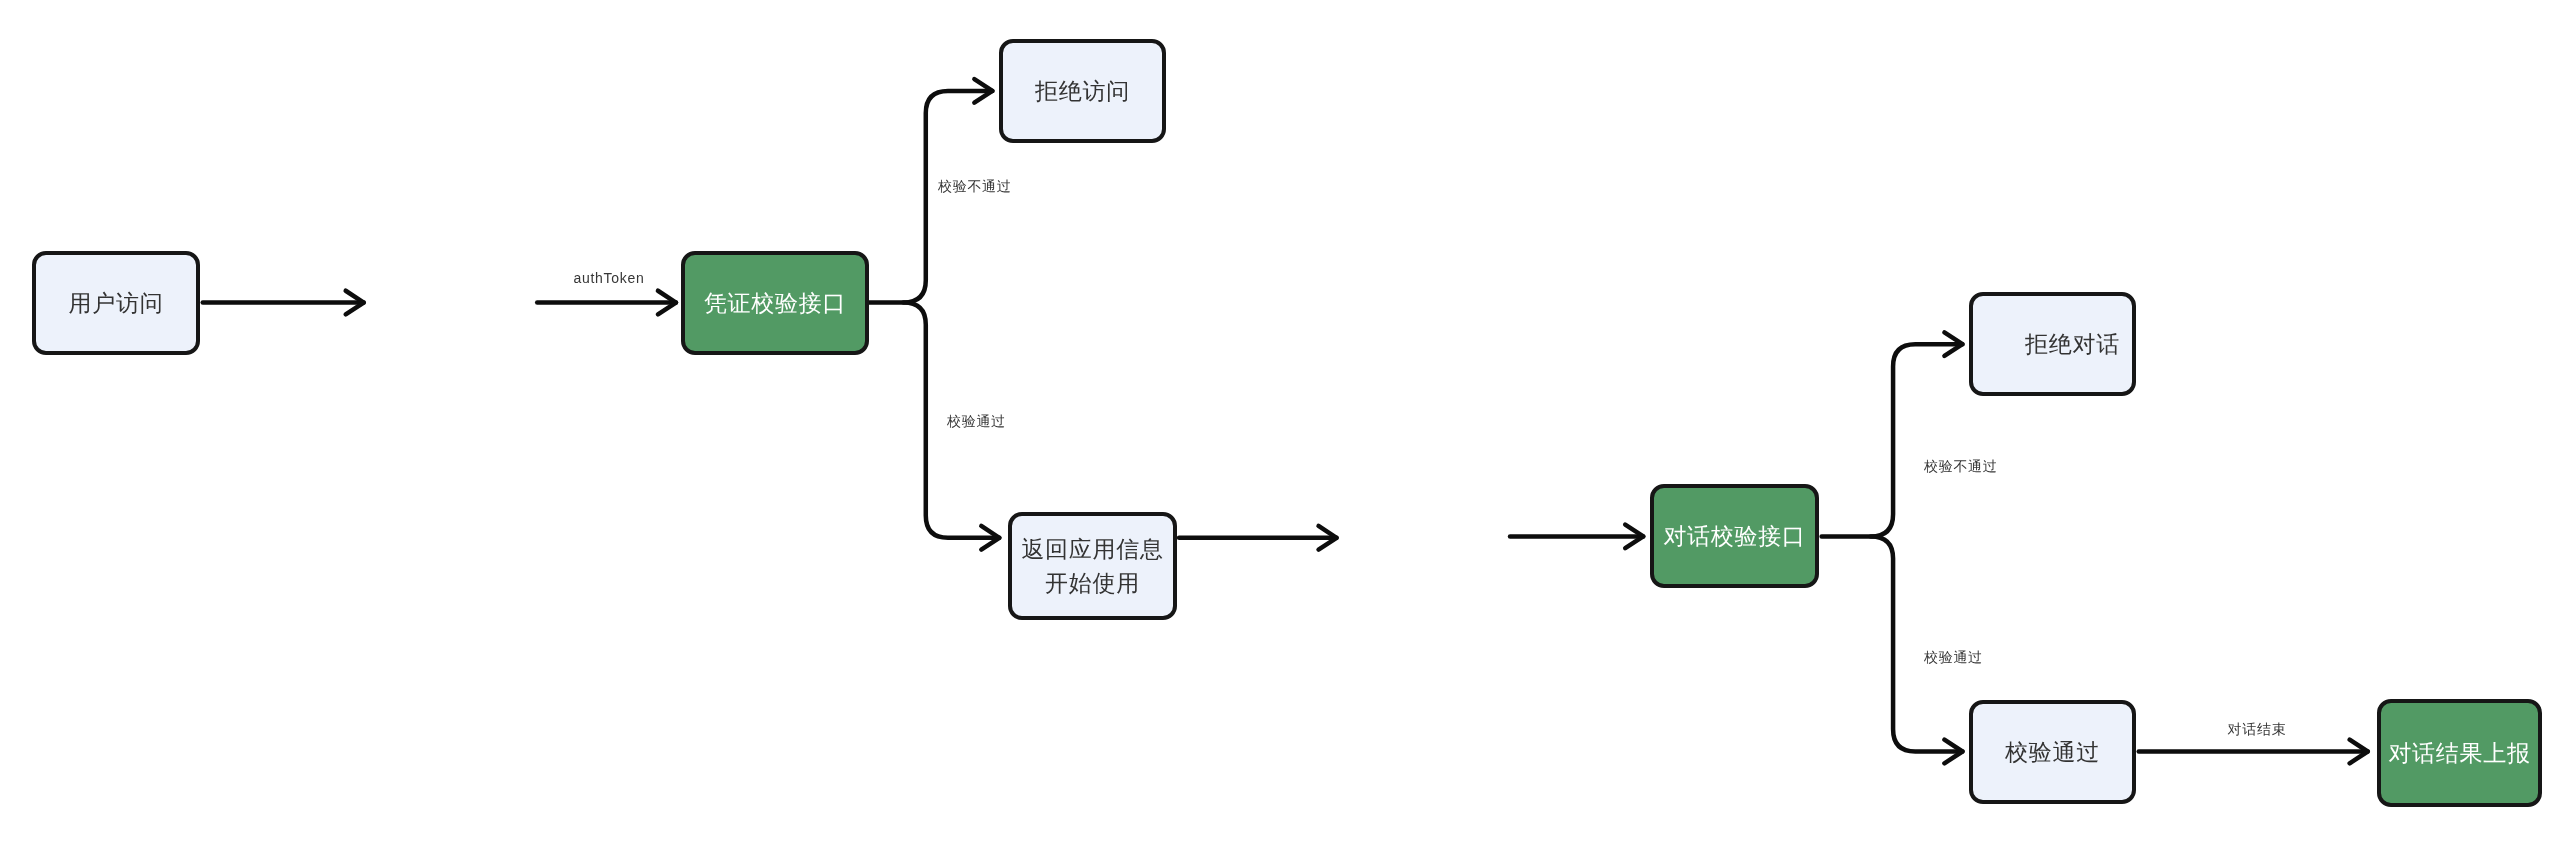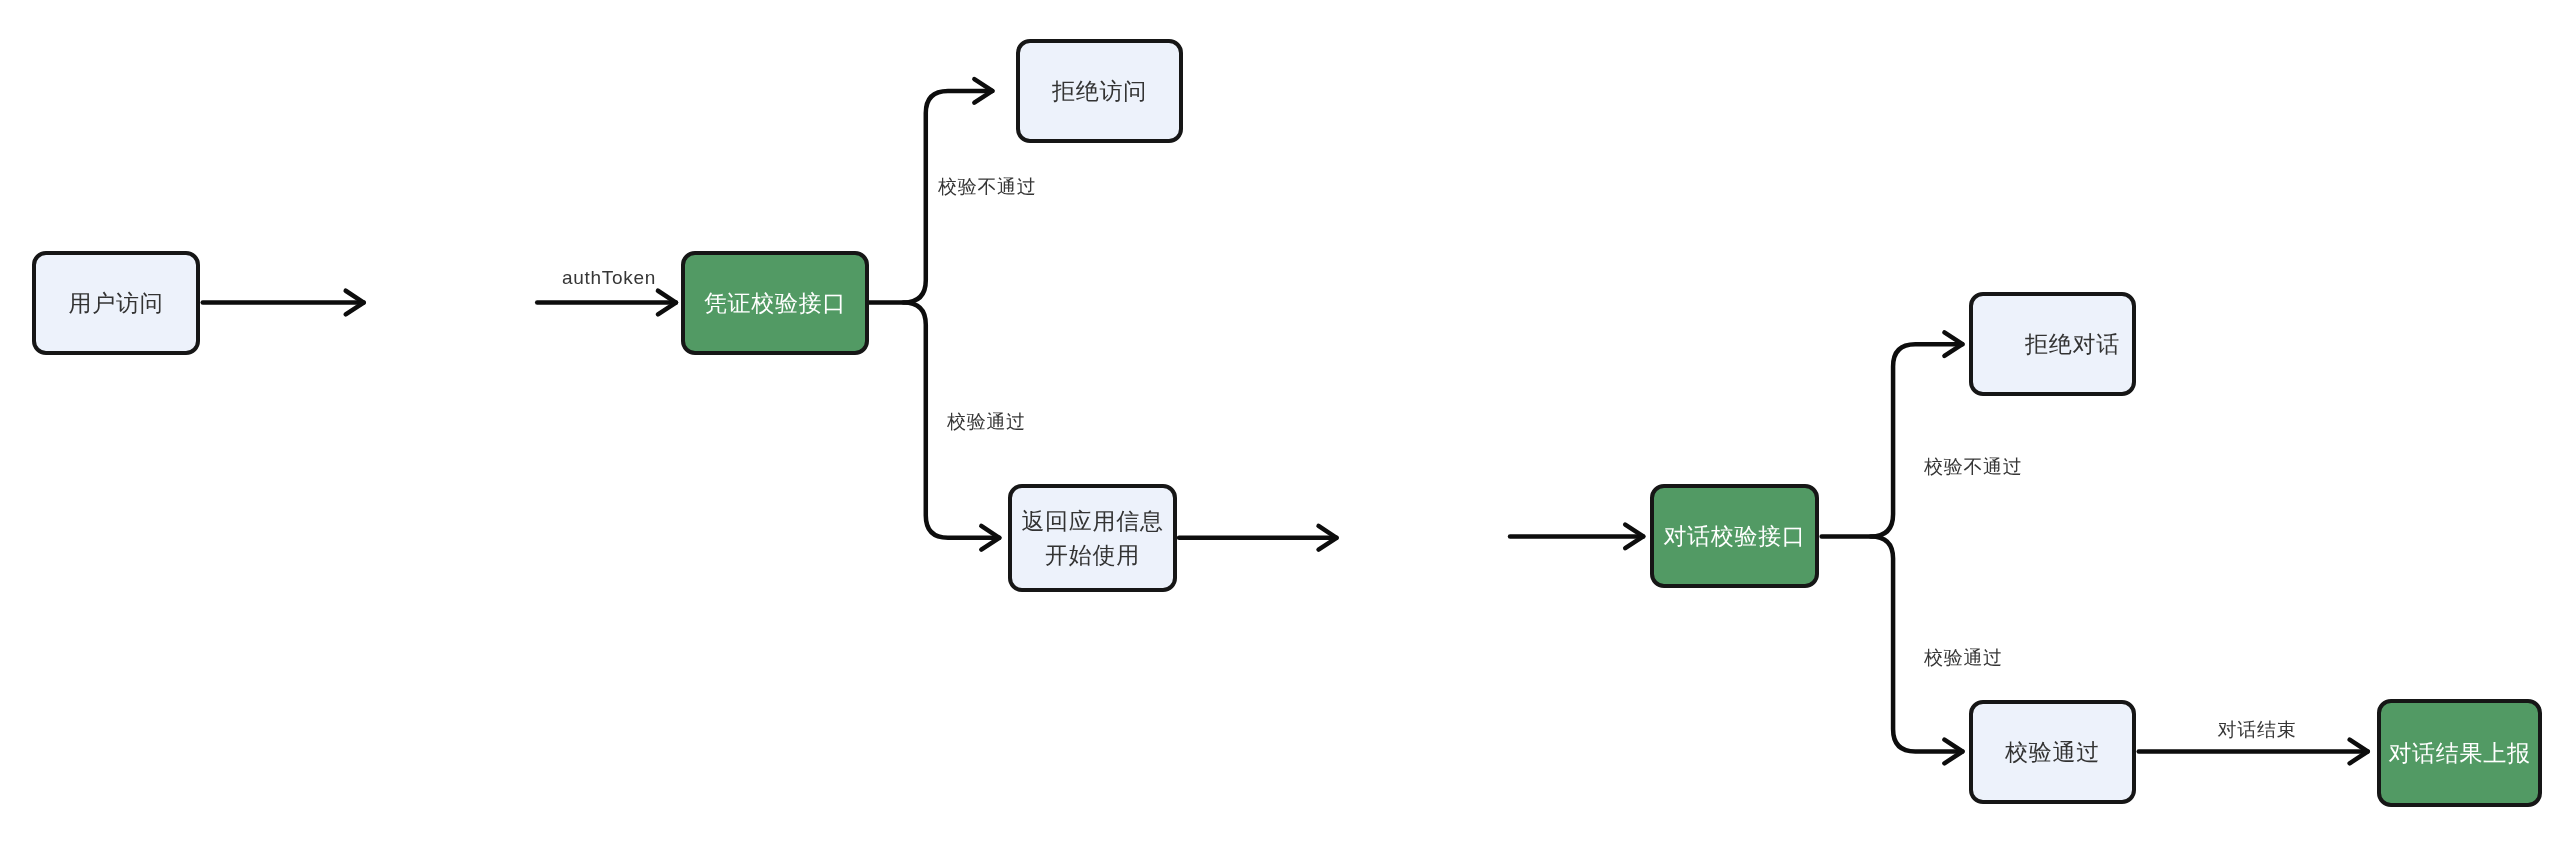--- a/index.html
+++ b/index.html
@@ -53,21 +53,21 @@
     line-height:1.5;
     white-space:pre-line;
   }
   .node.accent{
     background:var(--accent-fill);
     color:var(--accent-text);
   }
   .edge-label{
     position:absolute;
     color:var(--edge-label-color);
-    font-size:19px;
+    font-size:14px;
     letter-spacing:0.7px;
     white-space:nowrap;
     transform:translateY(-50%);
   }
   .edge-label.centered{
     transform:translate(-50%,-50%);
   }
 </style>
 </head>
 <body>
@@ -89,23 +89,23 @@
     <path d="M 2625 773 H 2696 Q 2728 773 2728 741 V 528 Q 2728 496 2760 496 H 2828" marker-end="url(#arrow)"></path>
     <path d="M 2696 773 Q 2728 773 2728 805 V 1051 Q 2728 1083 2760 1083 H 2828" marker-end="url(#arrow)"></path>
     <path d="M 3082 1083 H 3412" marker-end="url(#arrow)"></path>
   </svg>
 
   <div class="node" style="left:32px;top:251px;width:168px;height:104px;">用户访问</div>
 
 
   <div class="node accent" style="left:681px;top:251px;width:188px;height:104px;">凭证校验接口</div>
 
-  <div class="node" style="left:999px;top:39px;width:167px;height:104px;margin-left:17px;">拒绝访问</div>
+  <div class="node" style="left:999px;top:39px;width:167px;height:104px;">拒绝访问</div>
 
-  <div class="node" style="left:1008px;top:484px;width:169px;height:108px;">返回应用信息
+  <div class="node" style="left:1008px;top:512px;width:169px;height:108px;">返回应用信息
 开始使用</div>
 
 
   <div class="node accent" style="left:1650px;top:484px;width:169px;height:104px;">对话校验接口</div>
 
   <div class="node" style="left:1969px;top:292px;width:167px;height:104px;padding-left:40px;">拒绝对话</div>
 
   <div class="node" style="left:1969px;top:700px;width:167px;height:104px;">校验通过</div>
 
   <div class="node accent" style="left:2377px;top:699px;width:165px;height:108px;">对话结果上报</div>

